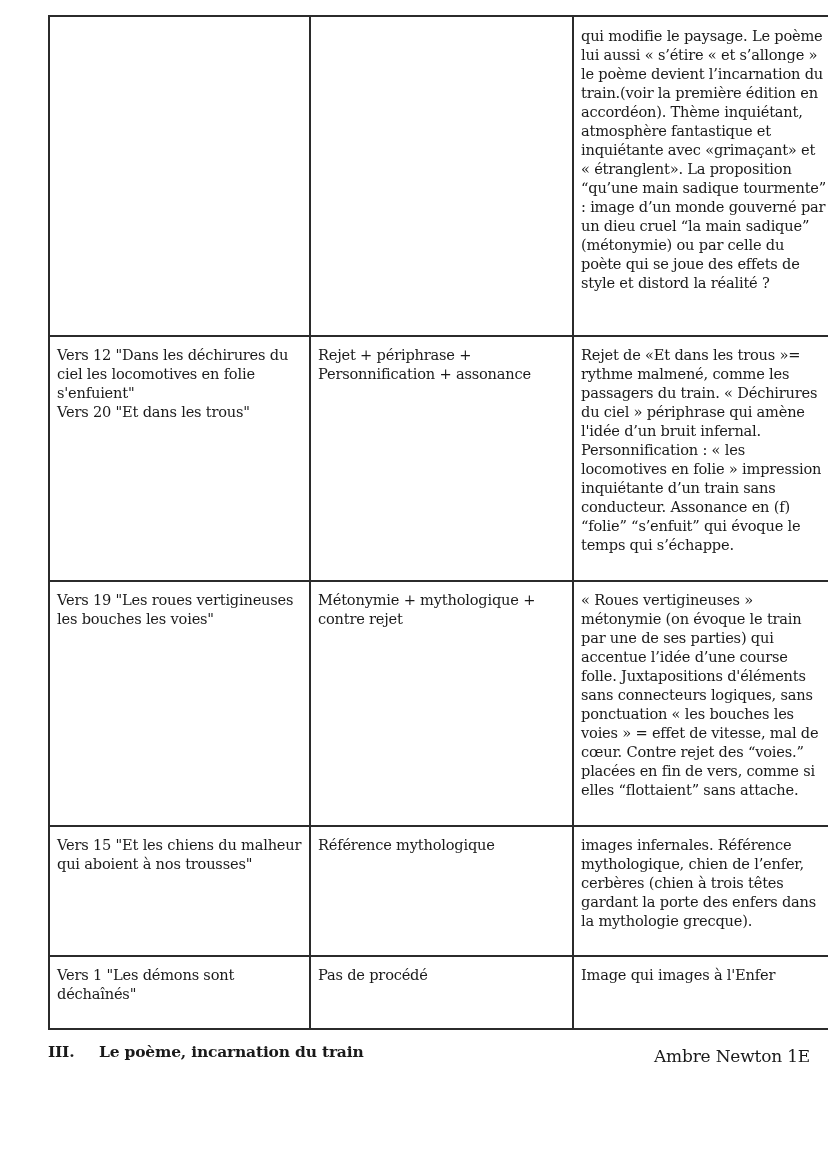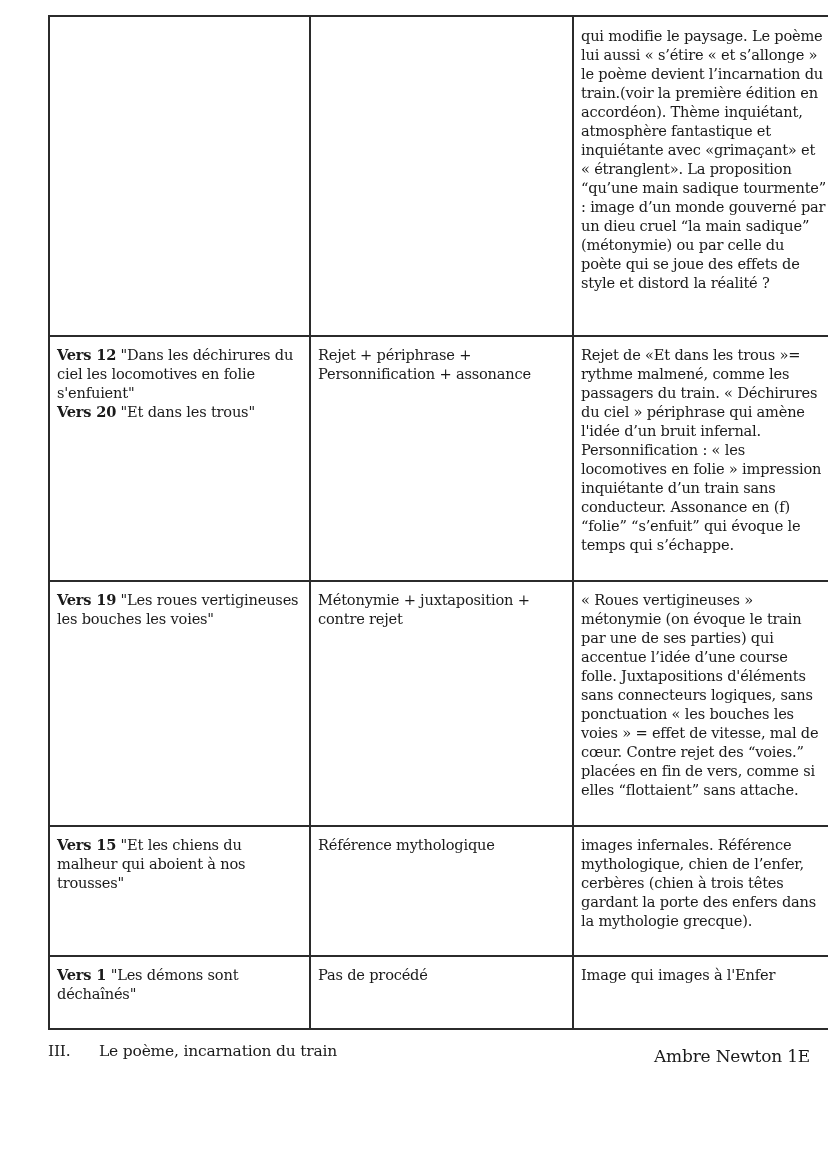--- a/index.html
+++ b/index.html
@@ -39,28 +39,28 @@
       letter-spacing: -0.2px;
     }
     col.c1 { width: 261px; }
     col.c2 { width: 263px; }
     col.c3 { width: 262px; }
     tr.r0 td { height: 301px; padding-top: 9px; }
     tr.r1 td { height: 227px; }
     tr.r2 td { height: 227px; }
     tr.r3 td { height: 112px; }
     tr.r4 td { height: 55px; }
-    .vers-label { font-weight: bold; }
+    .vers-label { font-weight: normal; }
     .line { display: block; }
     .footer-heading {
       position: absolute;
       left: 20px;
       top: 1042px;
       font-size: 15.5px;
-      font-weight: normal;
+      font-weight: bold;
       letter-spacing: -0.2px;
     }
     .footer-heading .num { display: inline-block; width: 51px; }
     .footer-author {
       position: absolute;
       right: 30px;
       top: 1046px;
       font-size: 17px;
       letter-spacing: -0.2px;
     }
@@ -86,21 +86,21 @@
           <span class="line"><span class="vers-label">Vers 12</span><span> "Dans les déchirures du ciel les locomotives en folie s'enfuient"</span></span>
           <span class="line"><span class="vers-label">Vers 20</span><span> "Et dans les trous"</span></span>
         </td>
         <td>Rejet + périphrase + Personnification + assonance</td>
         <td>Rejet de «Et dans les trous »= rythme malmené, comme les passagers du train. « Déchirures du ciel » périphrase qui amène l'idée d’un bruit infernal. Personnification : « les locomotives en folie » impression inquiétante d’un train sans conducteur. Assonance en (f) “folie” “s’enfuit” qui évoque le temps qui s’échappe.</td>
       </tr>
       <tr class="r2">
         <td>
           <span class="line"><span class="vers-label">Vers 19</span><span> "Les roues vertigineuses les bouches les voies"</span></span>
         </td>
-        <td>Métonymie + juxtaposition + contre rejet</td>
+        <td>Métonymie + mythologique + contre rejet</td>
         <td>« Roues vertigineuses » métonymie (on évoque le train par une de ses parties) qui accentue l’idée d’une course folle. Juxtapositions d'éléments sans connecteurs logiques, sans ponctuation « les bouches les voies » = effet de vitesse, mal de cœur. Contre rejet des “voies.” placées en fin de vers, comme si elles “flottaient” sans attache.</td>
       </tr>
       <tr class="r3">
         <td>
           <span class="line"><span class="vers-label">Vers 15</span><span> "Et les chiens du malheur qui aboient à nos trousses"</span></span>
         </td>
         <td>Référence mythologique</td>
         <td>images infernales. Référence mythologique, chien de l’enfer, cerbères (chien à trois têtes gardant la porte des enfers dans la mythologie grecque).</td>
       </tr>
       <tr class="r4">

